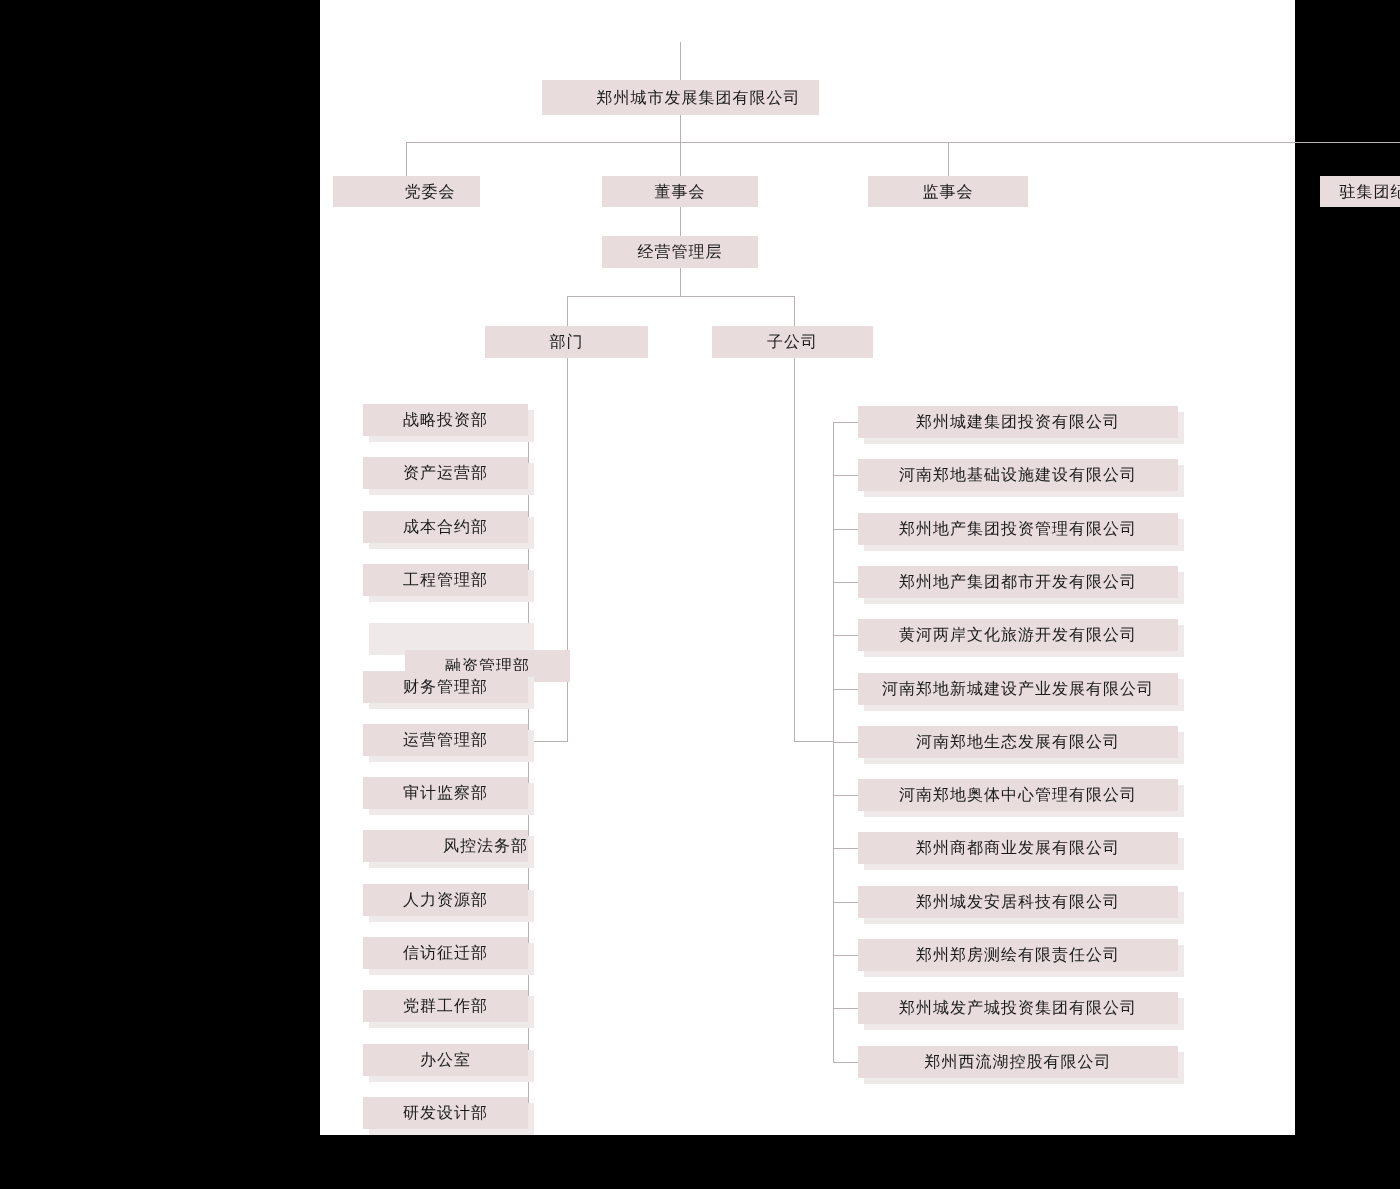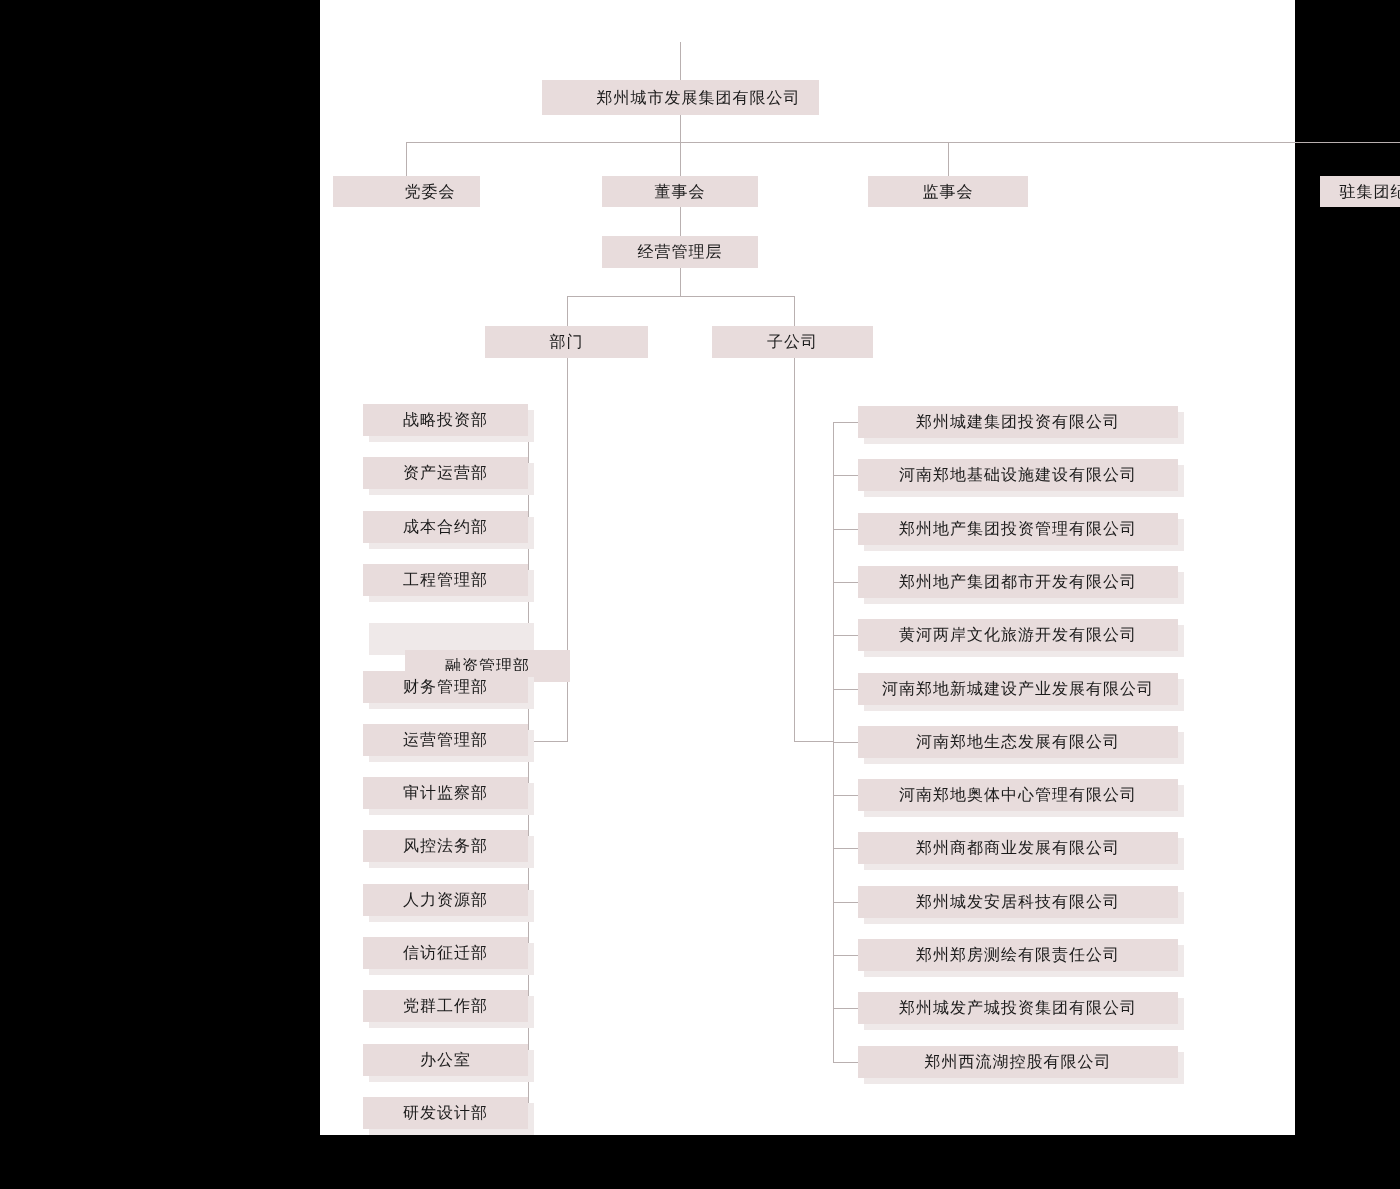--- a/index.html
+++ b/index.html
@@ -181,21 +181,21 @@
         <div class="node" style="left: 43px; top: 724px; width: 165px; height: 32px;">
           <span>运营管理部</span>
         </div>
         <div class="line h" style="left: 208px; top: 740px; width: 0px;"></div>
         <div class="shadow" style="left: 49px; top: 783px; width: 165px; height: 32px;"></div>
         <div class="node" style="left: 43px; top: 777px; width: 165px; height: 32px;">
           <span>审计监察部</span>
         </div>
         <div class="line h" style="left: 208px; top: 793px; width: 0px;"></div>
         <div class="shadow" style="left: 49px; top: 836px; width: 165px; height: 32px;"></div>
-        <div class="node" style="left: 43px; top: 830px; width: 165px; height: 32px;">
+        <div class="node" style="left: 43px; top: 830px; width: 165px; height: 32px; justify-content: flex-end;">
           <span>风控法务部</span>
         </div>
         <div class="line h" style="left: 208px; top: 846px; width: 0px;"></div>
         <div class="shadow" style="left: 49px; top: 890px; width: 165px; height: 32px;"></div>
         <div class="node" style="left: 43px; top: 884px; width: 165px; height: 32px;">
           <span>人力资源部</span>
         </div>
         <div class="line h" style="left: 208px; top: 900px; width: 0px;"></div>
         <div class="shadow" style="left: 49px; top: 943px; width: 165px; height: 32px;"></div>
         <div class="node" style="left: 43px; top: 937px; width: 165px; height: 32px;">

